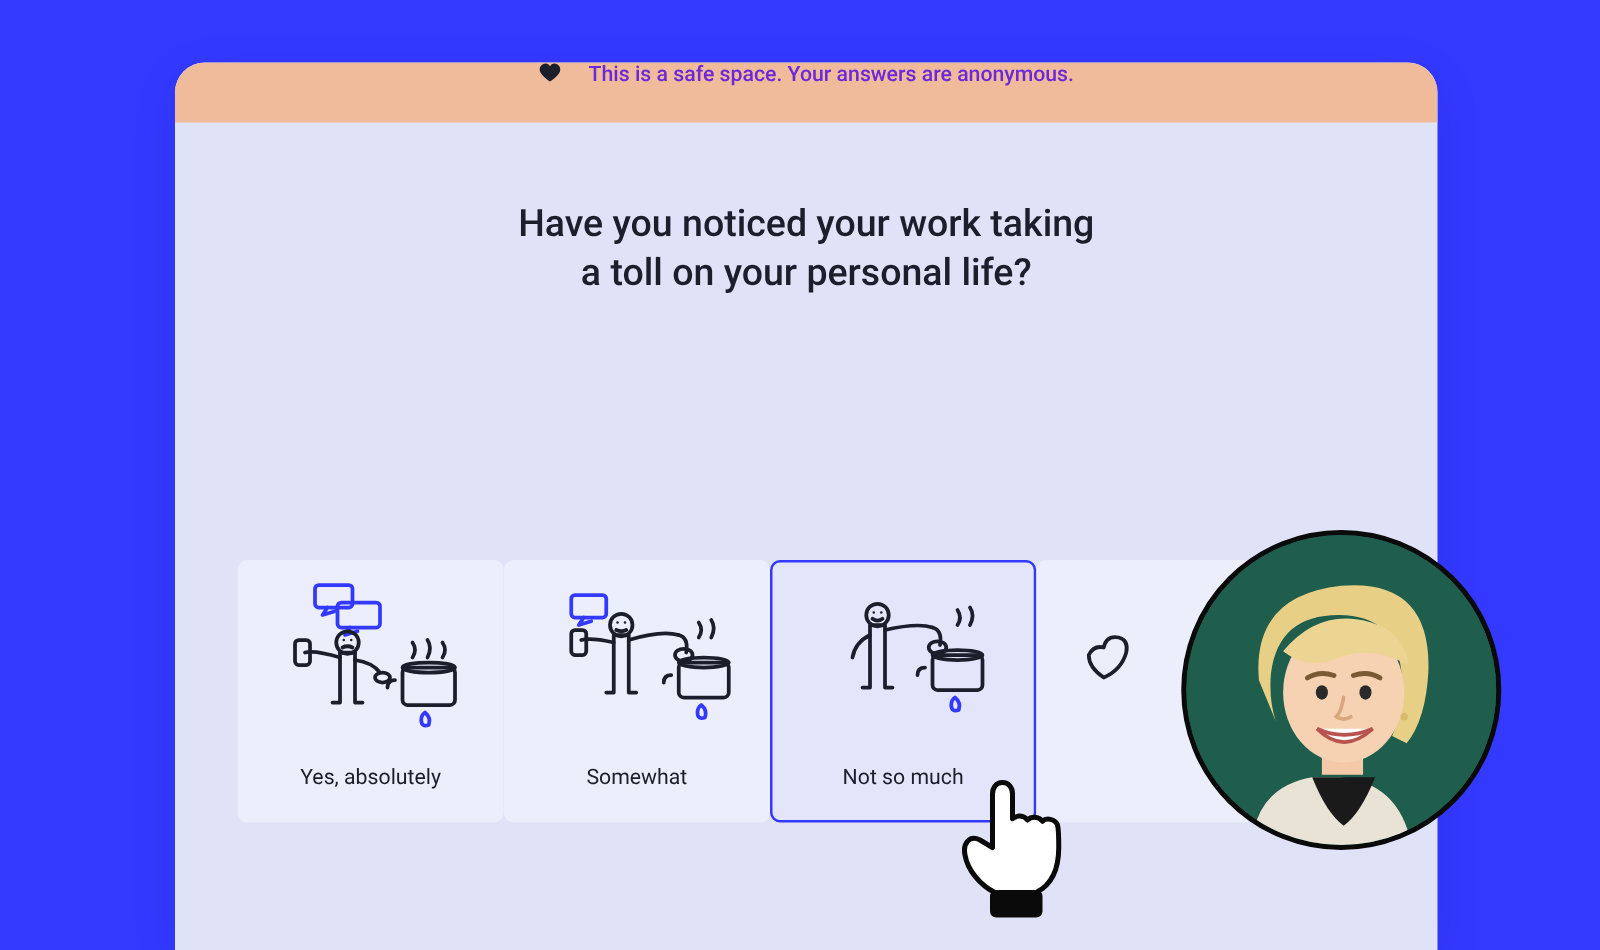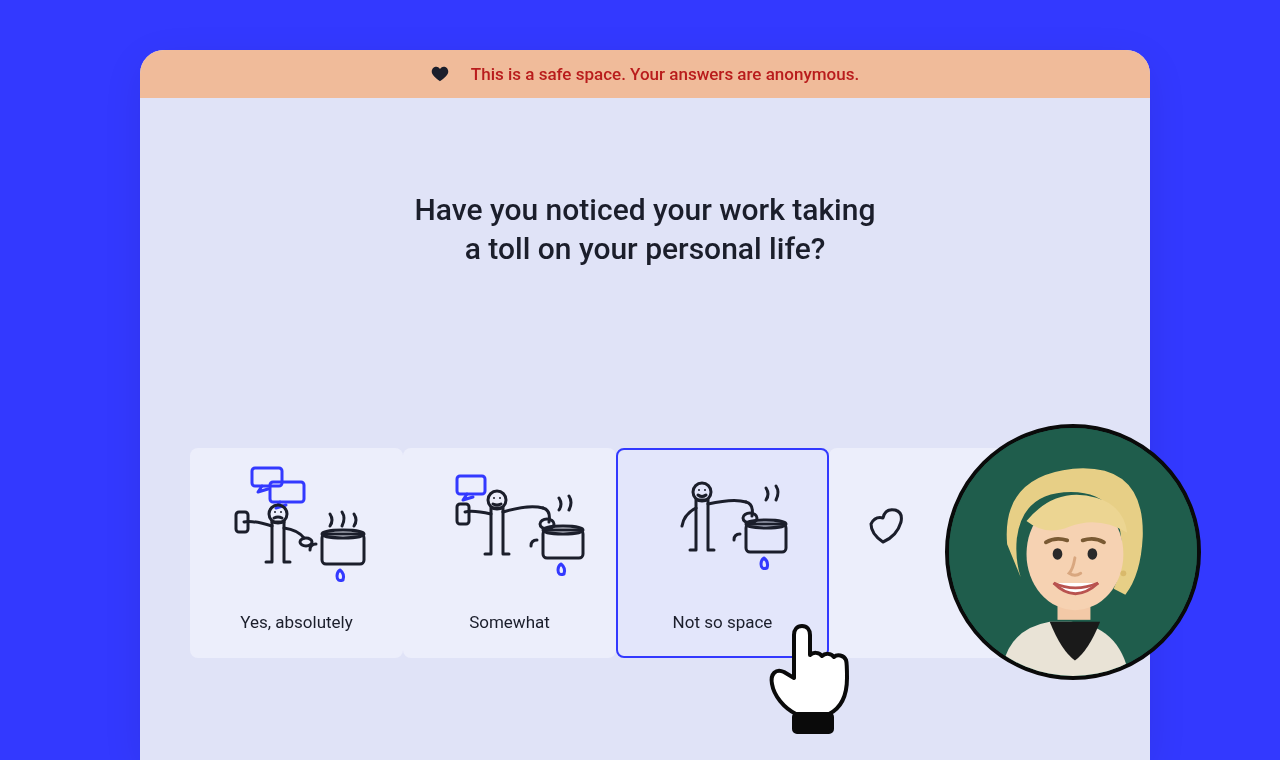--- a/index.html
+++ b/index.html
@@ -20,31 +20,31 @@
     background: #e0e3f7;
     border-radius: 24px 24px 0 0;
     overflow: hidden;
     box-shadow: 0 10px 40px rgba(0,0,0,0.08);
   }
 
   .banner {
     height: 48px;
     background: #f0bb9a;
     display: flex;
-    align-items: center;
+    align-items: flex-start;
     justify-content: center;
     gap: 22px;
     font-size: 17px;
     font-weight: 500;
-    color: #b91c1c;
+    color: #6d28d9;
   }
   .banner svg { display: block; }
 
   .question {
-    margin-top: 92px;
+    margin-top: 62px;
     text-align: center;
     font-size: 30px;
     font-weight: 500;
     line-height: 1.3;
     color: #1b1e2b;
     white-space: pre-line;
   }
 
   .options {
     position: absolute;
@@ -220,21 +220,21 @@
 
           <path d="M128 24 q4 6 0 12 M138 22 q4 6 0 14"></path>
 
           <rect x="108" y="60" width="40" height="28" rx="4"></rect>
           <ellipse cx="128" cy="60" rx="20" ry="4"></ellipse>
           <path d="M102 70 q-6 0 -6 6"></path>
 
           <path d="M126 94 q5 4 3 10 q-6 2 -6 -4 q0 -4 3 -6z" stroke="#3339ff"></path>
         </svg>
       </div>
-      <div class="label">Not so space</div>
+      <div class="label">Not so much</div>
     </div>
 
     <div class="card">
       <div class="illus">
         <svg width="170" height="120" viewBox="0 0 170 120" fill="none" stroke="#1b1e2b" stroke-width="3" stroke-linecap="round" stroke-linejoin="round">
           <path d="M20 60 q4 -8 12 -6 q2 -10 12 -8 q8 2 6 12 q-4 14 -18 20 q-12 -8 -12 -18z"></path>
         </svg>
       </div>
       <div class="label"></div>
     </div>

